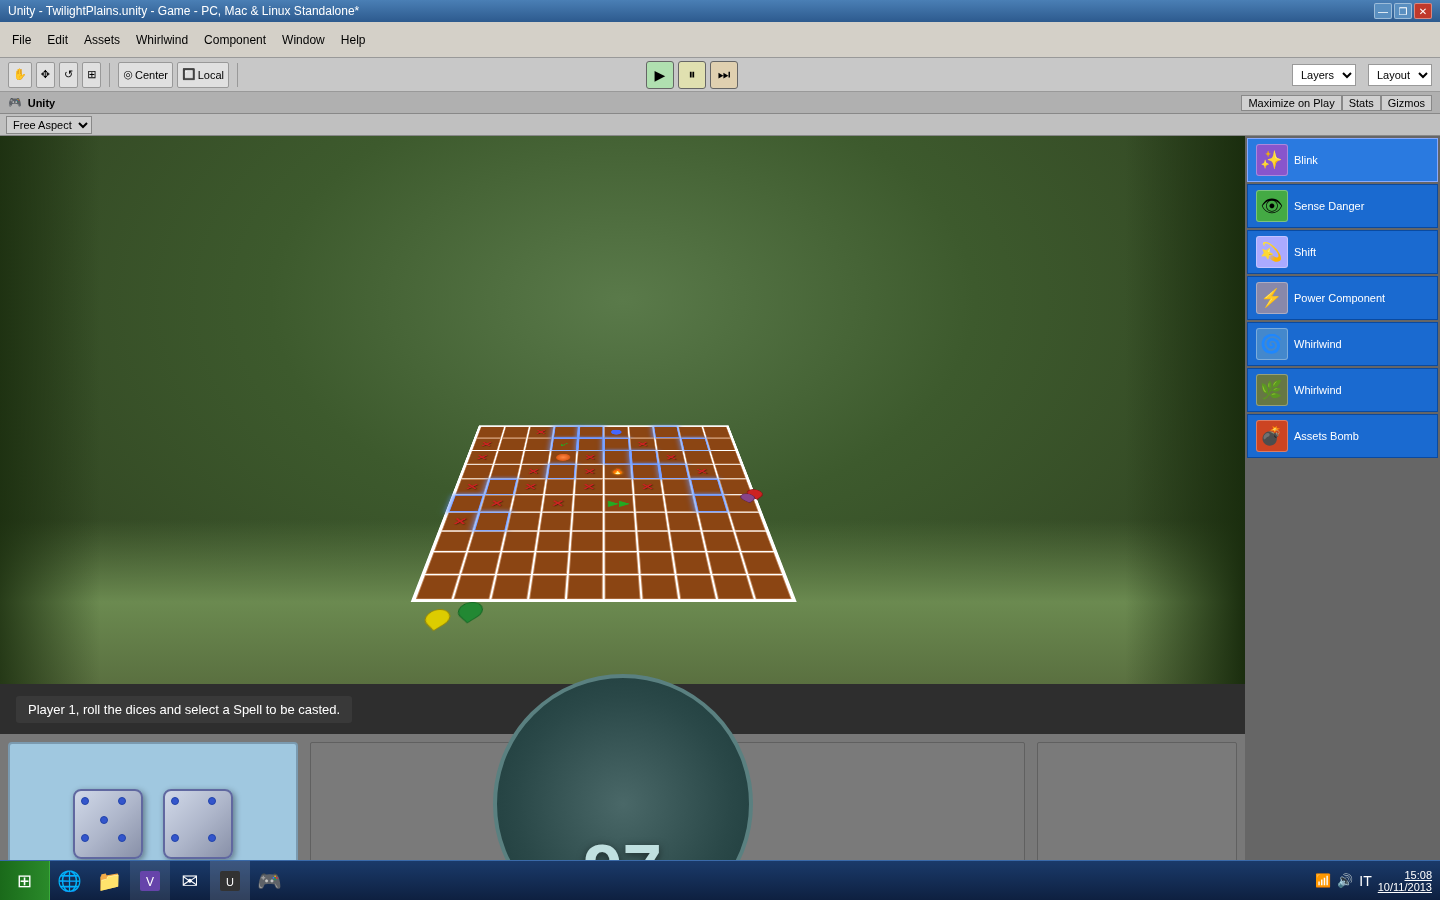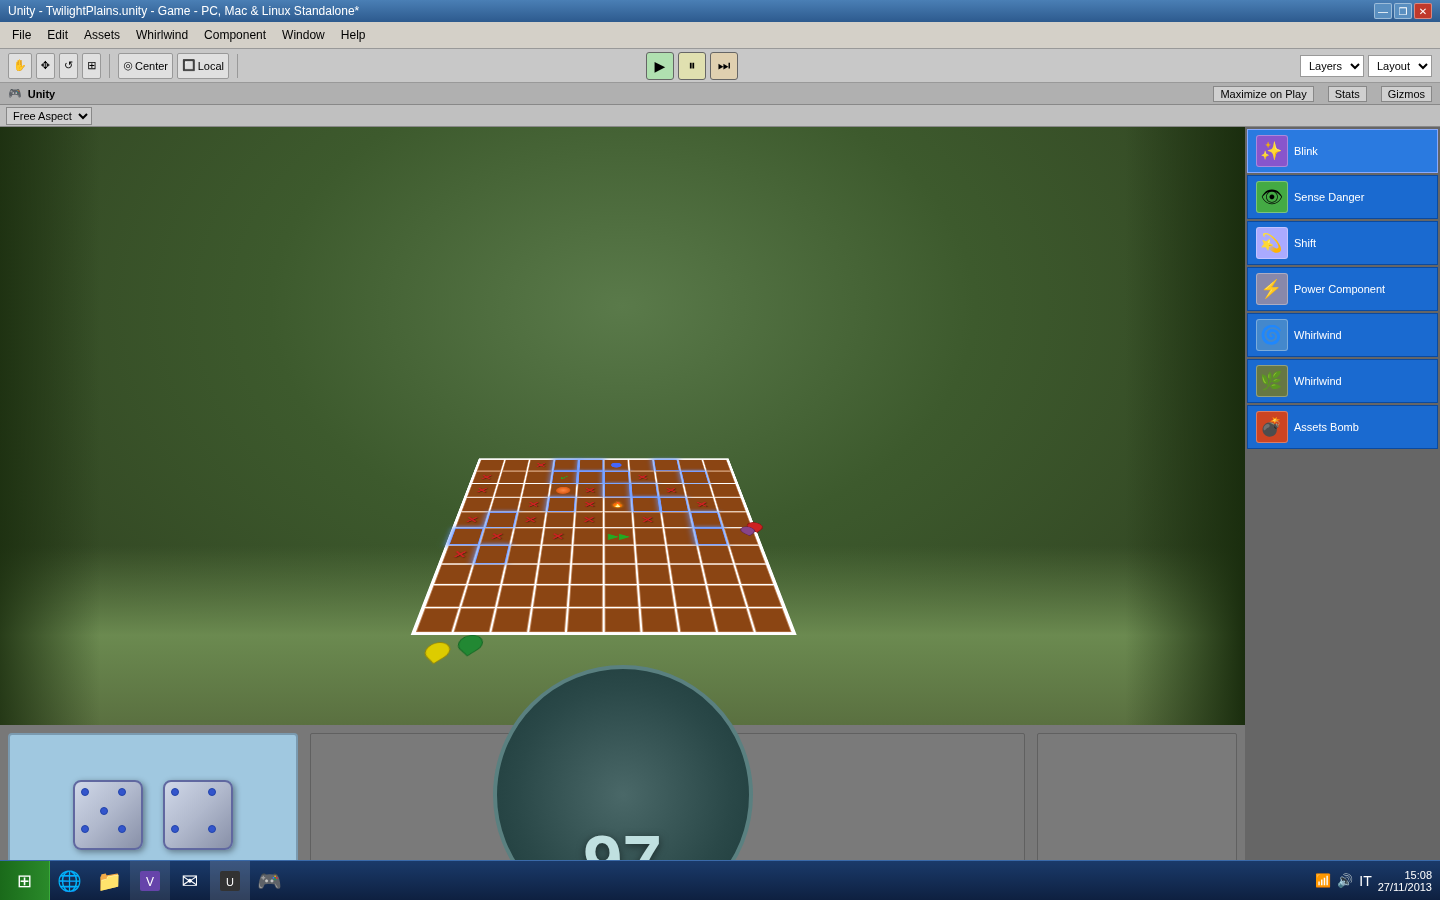--- a/index.html
+++ b/index.html
@@ -33,21 +33,21 @@
       display: flex; align-items: center; justify-content: center;
       font-size: 10px;
       cursor: pointer;
       background: #5a8fc0;
       color: white;
     }
     .title-btn.close { background: #c0392b; }
 
     
     #menu-bar {
-      height: 27px;
+      height: 36px;
       background: #d4d0c8;
       display: flex;
       align-items: center;
       padding: 0 4px;
       font-size: 12px;
       border-bottom: 1px solid #999;
     }
     .menu-item {
       padding: 2px 8px;
       cursor: pointer;
@@ -83,21 +83,21 @@
       border-radius: 3px;
       display: flex; align-items: center; justify-content: center;
       font-size: 14px;
       cursor: pointer;
     }
     .play-btn.pause { background: #e0e0b0; }
     .play-btn.step { background: #e0d0b0; }
 
     #toolbar-right {
       margin-left: auto;
-      display: flex; gap: 4px; align-items: flex-end; padding-left: 48px;
+      display: flex; gap: 12px; align-items: flex-end; padding-left: 48px;
     }
     .layers-select {
       height: 22px;
       font-size: 11px;
       padding: 0 4px;
       background: white;
       border: 1px solid #999;
     }
 
     
@@ -106,21 +106,21 @@
       background: #b0b0b0;
       display: flex;
       align-items: center;
       padding: 0 8px;
       font-size: 11px;
       gap: 6px;
       border-bottom: 1px solid #888;
     }
     #game-header-right {
       margin-left: auto;
-      display: flex; gap: 14px;
+      display: flex; gap: 0;
     }
     .game-header-btn {
       padding: 1px 6px;
       background: #d0d0d0;
       border: 1px solid #888;
       font-size: 11px;
       cursor: pointer;
     }
 
     
@@ -396,20 +396,21 @@
     #taskbar-right {
       margin-left: auto;
       display: flex; align-items: center;
       padding: 0 8px;
       gap: 4px;
     }
     .taskbar-time {
       color: white;
       font-size: 11px;
       text-align: right;
+      text-decoration: underline;
     }
     .sys-tray {
       display: flex; gap: 2px;
     }
     .tray-icon {
       color: white;
       font-size: 13px;
       padding: 0 2px;
     }
 
@@ -710,20 +711,23 @@
         <div style="position:absolute; top:180px; right:10px;">
           <div class="player-piece player-red" style="width:20px;height:20px;"></div>
         </div>
         <div style="position:absolute; top:190px; right:20px;">
           <div class="player-piece player-purple" style="width:18px;height:18px;"></div>
         </div>
       </div>
 
     </div>
 
+    <div id="status-bar">
+      <div id="status-text">Player 1, roll the dices and select a Spell to be casted.</div>
+    </div>
 
     <div id="bottom-panel">
 
       <div id="score-circle">
         <span id="score-number">97</span>
       </div>
 
       <div id="dice-panel">
 
         <div class="die">
@@ -810,16 +814,16 @@
   </div>
   <div class="taskbar-icon">🎮</div>
   <div id="taskbar-right">
     <div class="sys-tray">
       <span class="tray-icon">📶</span>
       <span class="tray-icon">🔊</span>
       <span class="tray-icon" style="color:white;font-size:14px;">IT</span>
     </div>
     <div class="taskbar-time">
       <div>15:08</div>
-      <div>27/11/2013</div>
+      <div>10/11/2013</div>
     </div>
   </div>
 </div>
 
 </body></html>

